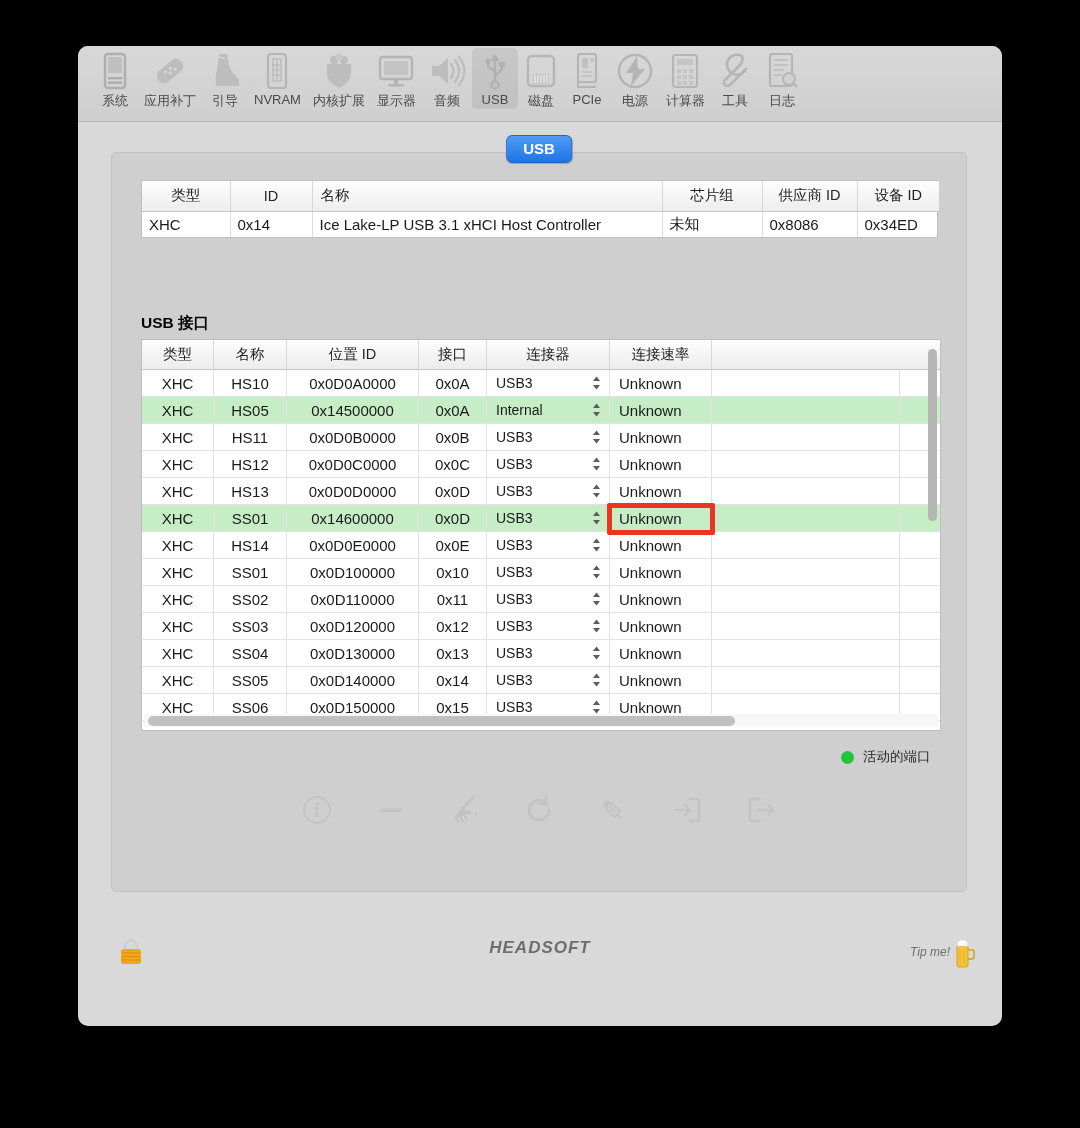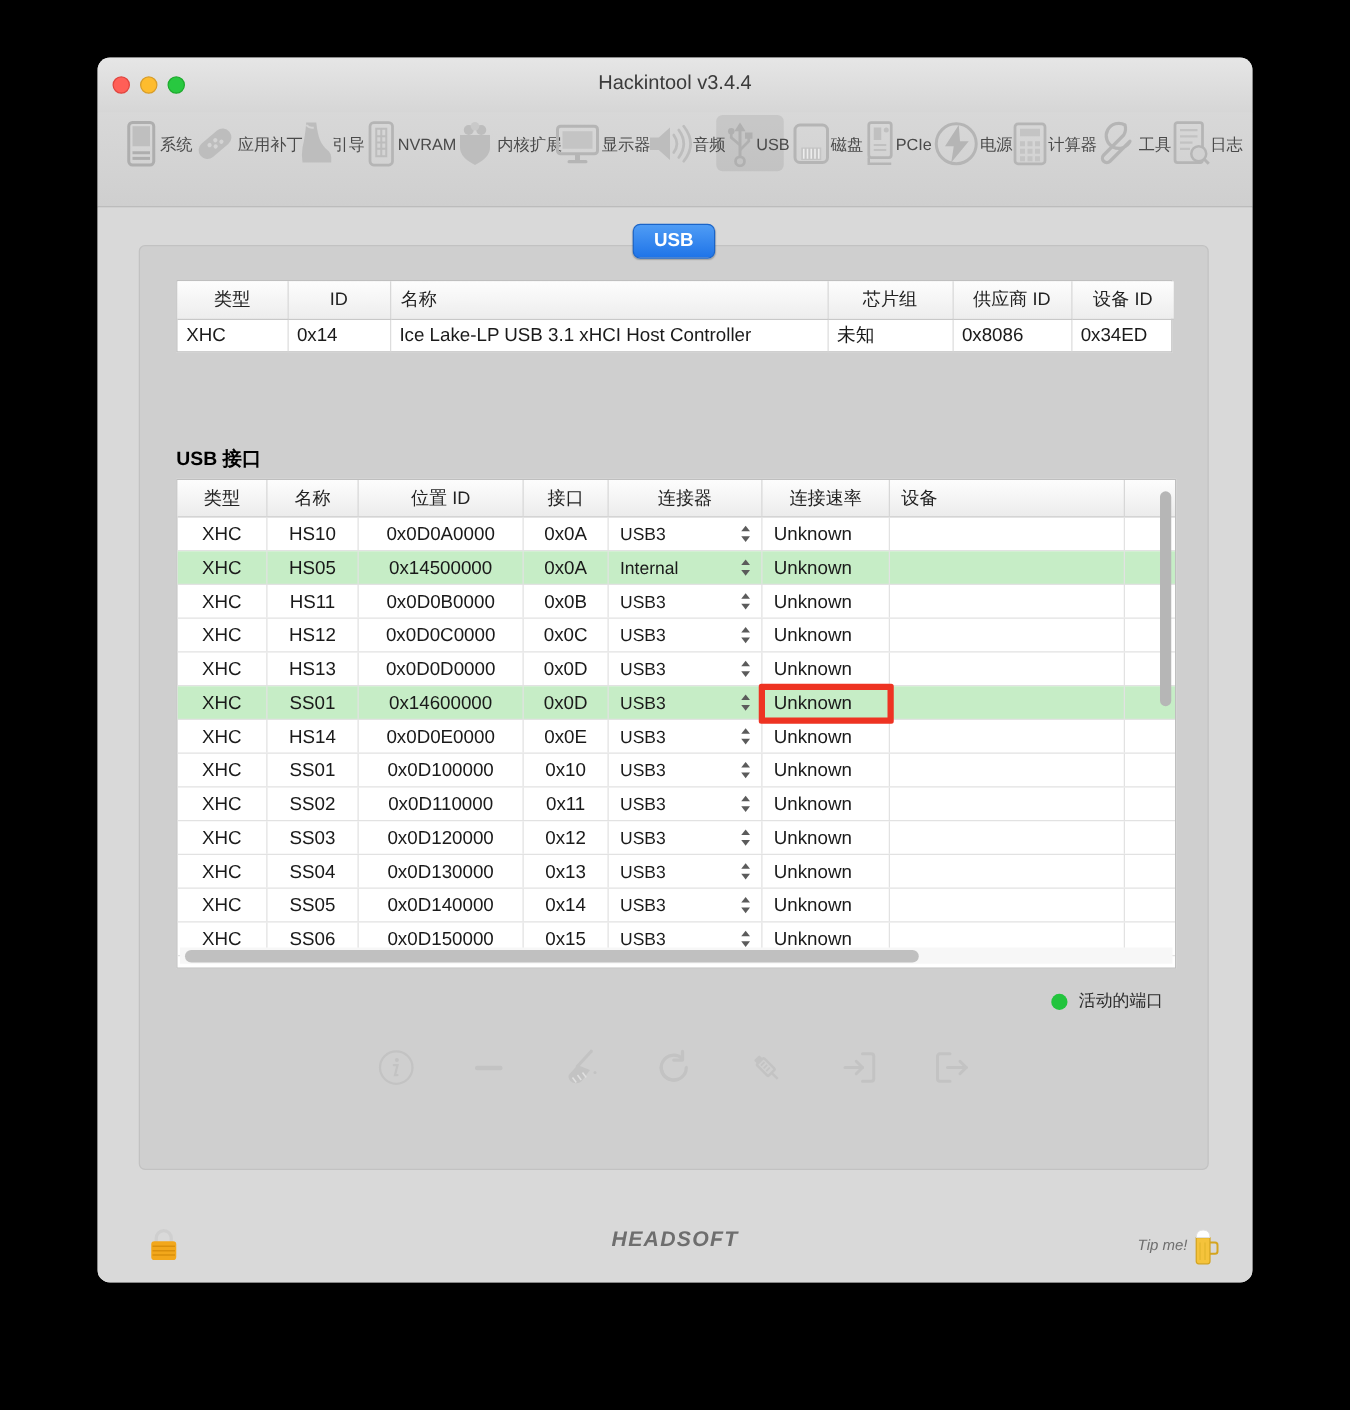--- a/index.html
+++ b/index.html
@@ -46,21 +46,21 @@
   #toolbar {
     height: 76px;
     background: linear-gradient(to bottom,#d8d8d8,#cfcfcf);
     border-bottom: 1px solid #b4b4b4;
     display: flex;
     align-items: flex-start;
     padding: 2px 14px 0 14px;
     gap: 0px;
   }
   .tb-item {
-    display: flex; flex-direction: row; align-items: center;
+    display: flex; flex-direction: column; align-items: center;
     justify-content: flex-start;
     padding: 3px 6px 2px 6px;
     border-radius: 5px;
     min-width: 46px;
     cursor: default;
   }
   .tb-item.selected { background: rgba(0,0,0,0.075); }
   .tb-ico { height: 40px; display:flex; align-items:center; justify-content:center; }
   .tb-ico svg { display: block; }
   .tb-label {
@@ -253,28 +253,20 @@
     border: 5px solid #ee3322;
     border-radius: 2px;
     pointer-events: none;
   }
 </style>
 </head>
 <body>
 
 <div id="window">
 
-  <div id="titlebar">
-    <div id="traffic">
-      <div class="light red"></div>
-      <div class="light yellow"></div>
-      <div class="light green"></div>
-    </div>
-    <div id="win-title">Hackintool v3.4.4</div>
-  </div>
 
   <div id="toolbar">
 
     <div class="tb-item">
       <span class="tb-ico">
         <svg width="30" height="38" viewBox="0 0 30 38">
             <rect x="5" y="2" width="20" height="34" rx="3" fill="none" stroke="#aeaeae" stroke-width="2.4"></rect>
             <rect x="8" y="5" width="14" height="16" fill="#bfbfbf"></rect>
             <rect x="8" y="25" width="14" height="2.4" fill="#aeaeae"></rect>
             <rect x="8" y="29.5" width="14" height="2.4" fill="#aeaeae"></rect>
@@ -506,21 +498,20 @@
         <div id="ports-title">USB 接口</div>
 
         <div id="ports-wrap">
           <div id="ports-head">
             <div class="ph w-type">类型</div>
             <div class="ph w-name">名称</div>
             <div class="ph w-loc">位置 ID</div>
             <div class="ph w-port">接口</div>
             <div class="ph w-conn">连接器</div>
             <div class="ph w-spd">连接速率</div>
-            <div class="ph w-dev left">设备</div>
           </div>
           <div id="ports-body">
               <div class="prow">
                 <div class="pcell w-type">XHC</div>
                 <div class="pcell w-name">HS10</div>
                 <div class="pcell w-loc">0x0D0A0000</div>
                 <div class="pcell w-port">0x0A</div>
                 <div class="pcell w-conn conn">
                   <span class="conn-txt">USB3</span>
                   <span class="stepper">

